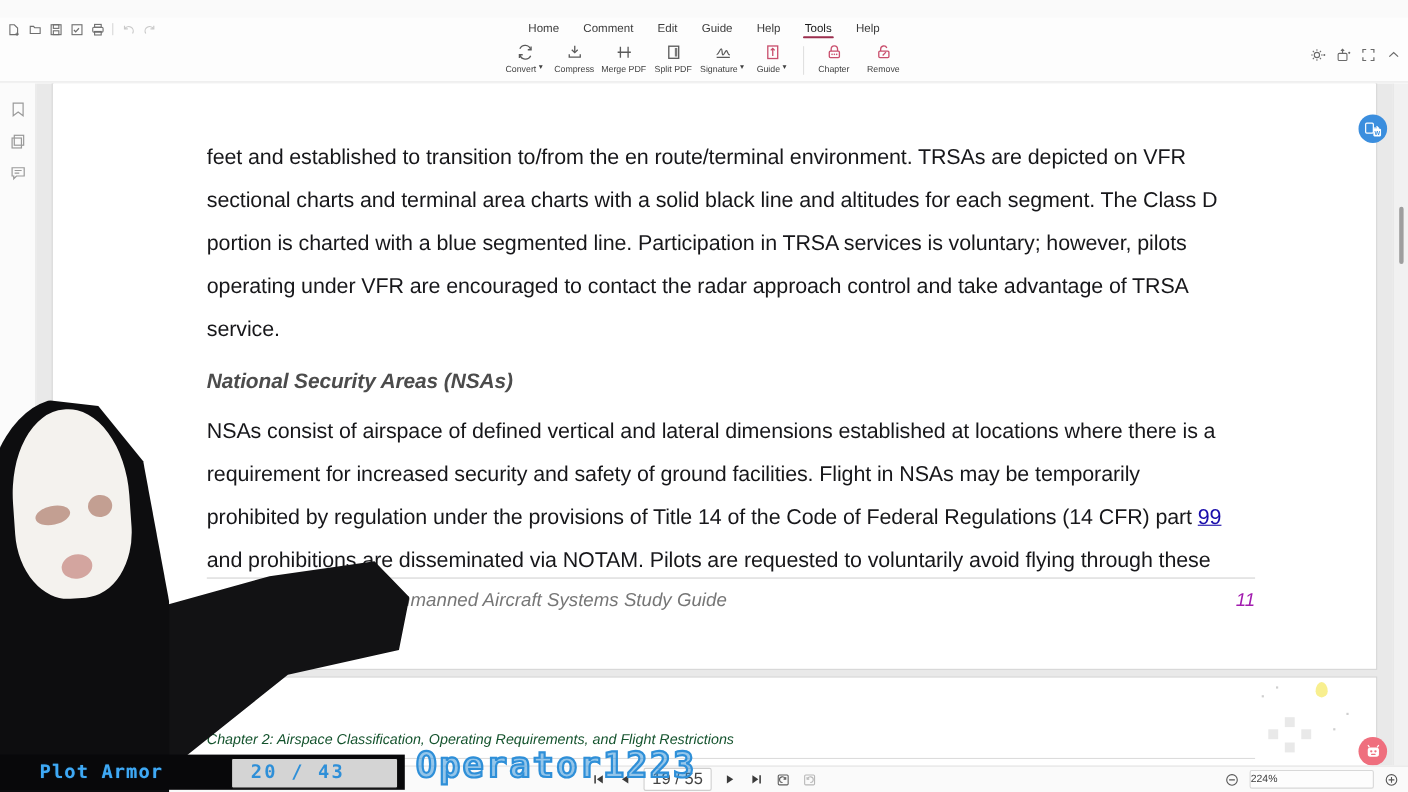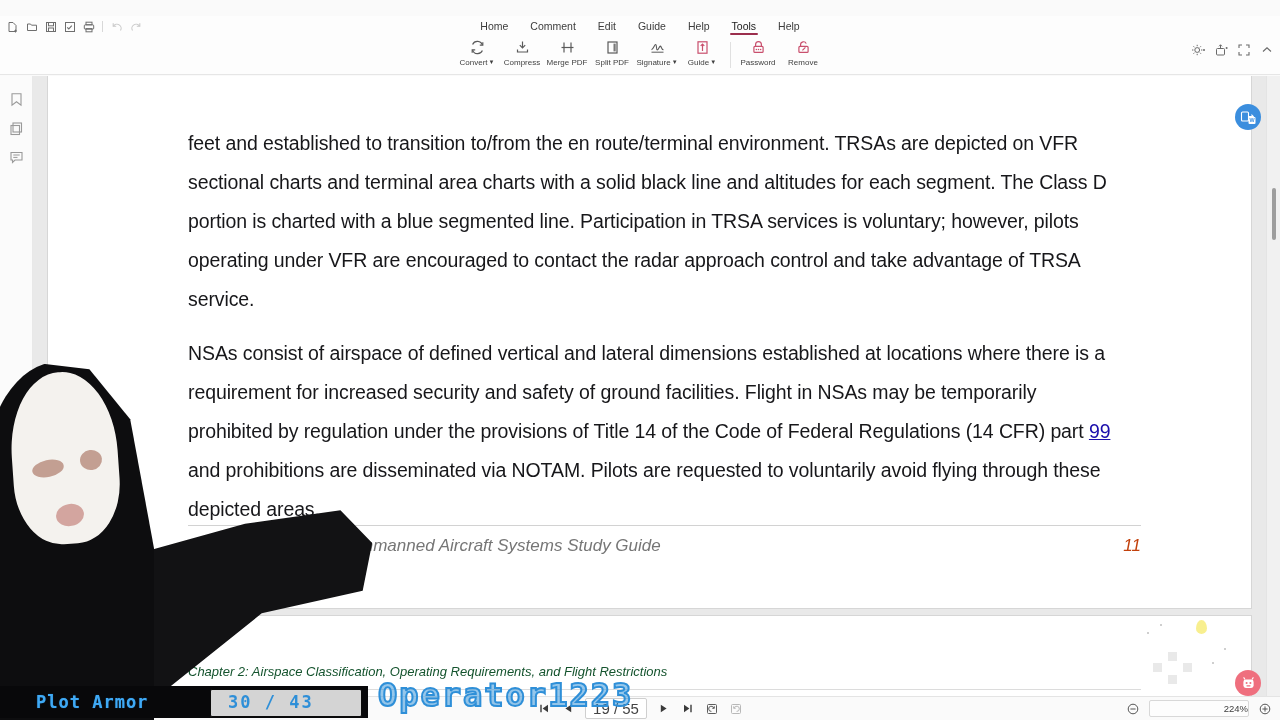--- a/index.html
+++ b/index.html
@@ -111,21 +111,21 @@
     color: #4c4c4c; margin-bottom: 12px; letter-spacing: -.1px;
   }
   .doc-link { color: #1a0dab; text-decoration: underline; margin-top: 44px; }
 
   .pg-footer {
     position: absolute; left: 140px; right: 110px; bottom: 52px;
     border-top: 1px solid #d2d2d2; padding-top: 10px;
     display: flex; justify-content: space-between; align-items: baseline;
   }
   .pg-footer-text { font-size: 17px; font-style: italic; color: #767676; }
-  .pg-footer-num { font-size: 17px; font-style: italic; color: #c2410c; margin-left: 42px; }
+  .pg-footer-num { font-size: 17px; font-style: italic; color: #a21caf; margin-left: 42px; }
 
   .pg-header {
     position: absolute; left: 140px; right: 110px; top: 48px;
     border-bottom: 1px solid #dcdcdc; padding-bottom: 10px;
   }
   .pg-header-text { font-size: 13px; font-style: italic; color: #14532d; }
 
   
   .vscroll {
     position: absolute; top: 76px; right: 0; width: 14px; bottom: 24px;
@@ -154,21 +154,21 @@
   .sb-btn { color: #3a3a3a; display: flex; align-items: center; justify-content: center; width: 14px; height: 14px; }
   .sb-btn.rot { color: #5d5d5d; }
   .sb-btn.rot.dim { color: #b8b8b8; }
   .pagebox {
     border: 1px solid #cfcfcf; background: #fff; border-radius: 2px;
     font-size: 15px; color: #444; padding: 1px 7px; min-width: 42px; text-align: center;
   }
   .sb-right { position: absolute; right: 8px; display: flex; align-items: center; gap: 9px; }
   .zoombox {
     border: 1px solid #d8d8d8; background: #fdfdfd; border-radius: 2px;
-    font-size: 9.5px; color: #3c3c3c; padding: 2px 0; width: 100px; text-align: right;
+    font-size: 9.5px; color: #3c3c3c; padding: 2px 0; width: 113px; text-align: left;
   }
   .zbtn { width: 14px; height: 14px; color: #555; display:flex; align-items:center; justify-content:center; }
 
   
   .cam {
     position: absolute; left: -16px; top: 362px; width: 170px; height: 358px;
     pointer-events: none;
   }
   .cam-hood {
     position: absolute; left: 0; top: 0; width: 170px; height: 358px;
@@ -374,21 +374,21 @@
     <div class="rb-item">
       <div class="rb-icon">
         <svg width="17" height="17" viewBox="0 0 17 17">
             <path d="M5.6 7.4V5.6a2.9 2.9 0 0 1 5.8 0v1.8" fill="none" stroke="#c94f6d" stroke-width="1.2"></path>
             <rect x="3.9" y="7.4" width="9.2" height="6" rx="1" fill="none" stroke="#c94f6d" stroke-width="1.2"></rect>
             <circle cx="6.4" cy="10.4" r=".75" fill="#c94f6d"></circle>
             <circle cx="8.5" cy="10.4" r=".75" fill="#c94f6d"></circle>
             <circle cx="10.6" cy="10.4" r=".75" fill="#c94f6d"></circle>
           </svg>
       </div>
-      <div class="rb-label">Password</div>
+      <div class="rb-label">Chapter</div>
     </div>
 
     <div class="rb-item">
       <div class="rb-icon">
         <svg width="17" height="17" viewBox="0 0 17 17">
             <path d="M5.6 7.4V5.6a2.9 2.9 0 0 1 5.6-1" fill="none" stroke="#c94f6d" stroke-width="1.2"></path>
             <rect x="3.9" y="7.4" width="9.2" height="6" rx="1" fill="none" stroke="#c94f6d" stroke-width="1.2"></rect>
             <path d="M7.4 11.4l3-3" stroke="#c94f6d" stroke-width="1.2"></path>
           </svg>
       </div>
@@ -456,20 +456,21 @@
           <line x1="4.3" y1="7.4" x2="8.5" y2="7.4" stroke="#9a9a9a" stroke-width="1"></line>
         </svg>
     </div>
   </div>
 
   <div class="viewport">
 
     <div class="page page1">
       <div class="pg-body" style="padding-top:126px;">
         <div class="doc-p">feet and established to transition to/from the en route/terminal environment. TRSAs are depicted on VFR sectional charts and terminal area charts with a solid black line and altitudes for each segment. The Class D portion is charted with a blue segmented line. Participation in TRSA services is voluntary; however, pilots operating under VFR are encouraged to contact the radar approach control and take advantage of TRSA service.</div>
+        <div class="doc-h">National Security Areas (NSAs)</div>
         <div class="doc-p"><span>NSAs consist of airspace of defined vertical and lateral dimensions established at locations where there is a requirement for increased security and safety of ground facilities. Flight in NSAs may be temporarily prohibited by regulation under the provisions of Title 14 of the Code of Federal Regulations (14 CFR) part </span><a class="doc-link">99</a><span> and prohibitions are disseminated via NOTAM. Pilots are requested to voluntarily avoid flying through these depicted areas.</span></div>
       </div>
       <div class="pg-footer">
         <div class="pg-footer-text">Remote Pilot – Small Unmanned Aircraft Systems Study Guide</div>
         <div class="pg-footer-num">11</div>
       </div>
     </div>
 
     <div class="page page2">
       <div class="pg-header">
@@ -575,16 +576,16 @@
     <div class="cam-hood"></div>
     <div class="cam-face"></div>
     <div class="eye eye-l"></div>
     <div class="eye eye-r"></div>
     <div class="mouth"></div>
   </div>
 
   <div class="plotarmor-bar"></div>
   <div class="counter-box"></div>
   <div class="plotarmor-txt">Plot Armor</div>
-  <div class="counter-txt">30 / 43</div>
+  <div class="counter-txt">20 / 43</div>
   <div class="operator-wm">Operator1223</div>
 
 </div>
 
 </body></html>

